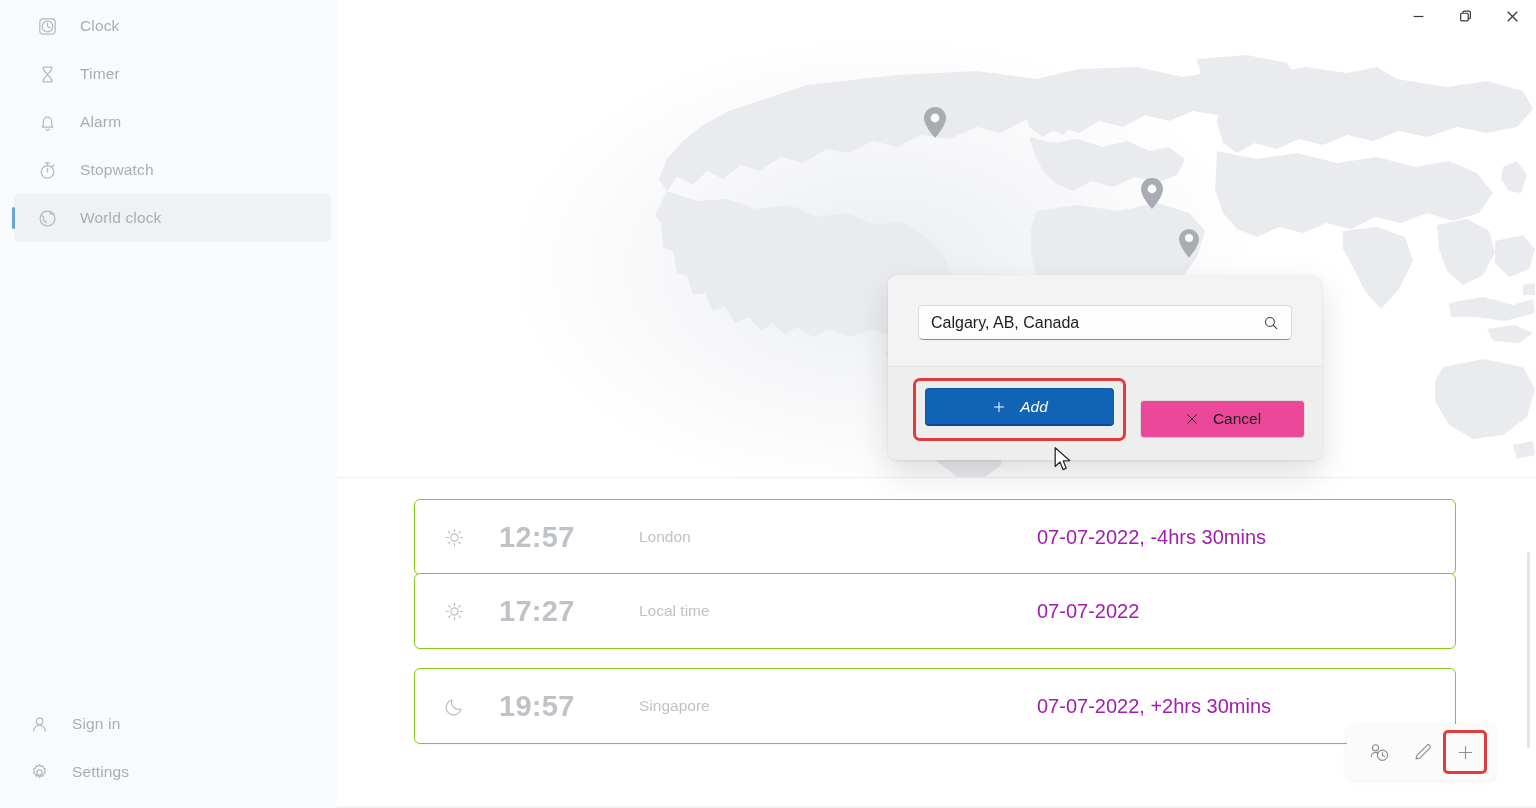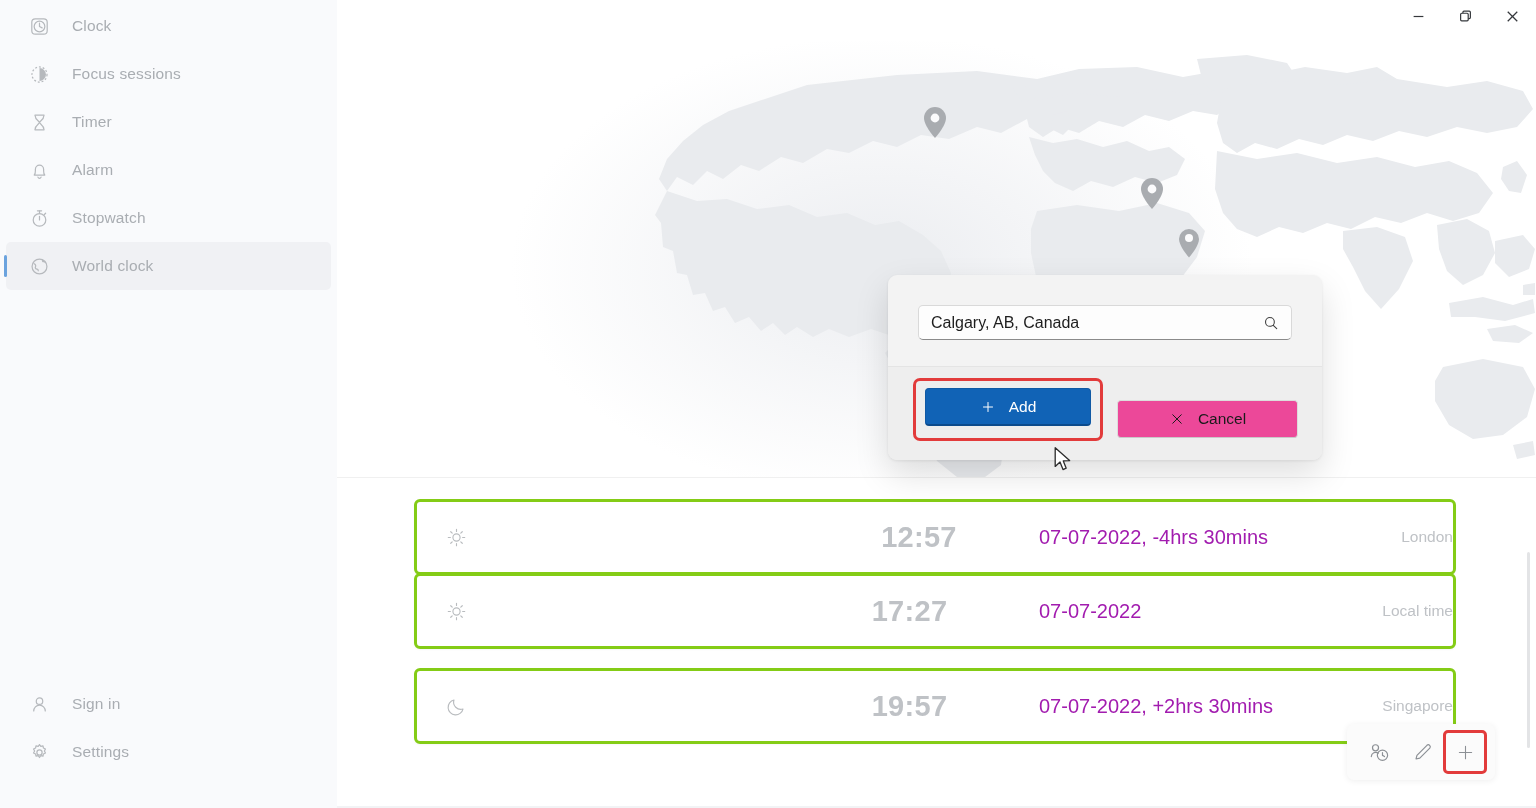--- a/index.html
+++ b/index.html
@@ -21,22 +21,22 @@
   .sidebar {
     width: 337px;
     height: 808px;
     background: #f9fafc;
     flex: 0 0 337px;
     position: relative;
     display: flex;
     flex-direction: column;
     padding-top: 2px;
   }
-  .nav-list { display: flex; flex-direction: column; }
-  .nav-bottom { margin-top: auto; padding-bottom: 32px; }
+  .nav-list { display: flex; flex-direction: column; padding-left: 8px; }
+  .nav-bottom { margin-top: auto; padding-bottom: 12px; }
 
   .nav-item {
     position: relative;
     height: 48px;
     display: flex;
     align-items: center;
     padding-left: 12px;
     border-radius: 5px;
     margin: 0 6px;
     cursor: default;
@@ -124,26 +124,25 @@
     position: absolute;
     top: 479px; left: 0; right: 0; bottom: 0;
     background: #ffffff;
   }
   .clock-row {
     position: absolute;
     left: 77px;
     width: 1042px;
     height: 76px;
     background: #ffffff;
-    border: 3px solid #84cc16;
+    border: 1px solid #84cc16;
     border-radius: 6px;
     box-shadow: 0 1px 2px rgba(0,0,0,0.035);
     display: flex;
     align-items: center;
-    justify-content: space-between;
   }
   .row-icon {
     width: 34px;
     flex: 0 0 34px;
     margin-left: 22px;
     display: flex; align-items: center; justify-content: center;
     color: #b9bcbf;
   }
   .row-time {
     margin-left: 28px;
@@ -278,25 +277,26 @@
     height: 38px;
     border-radius: 4px;
     display: flex;
     align-items: center;
     justify-content: center;
     font-size: 15.5px;
     cursor: default;
     gap: 13px;
   }
   .btn-add {
-    width: 166px;
+    width: 189px;
     background: #1163b6;
     border: 1px solid #1059a4;
     border-bottom: 2px solid #0c4b8c;
     color: #ffffff;
+    font-style: italic;
   }
   .btn-cancel {
     width: 181px;
     background: #ec4899;
     border: 1px solid #dcdcdc;
     border-bottom: 1px solid #c9c9c9;
     color: #1b1b1b;
     margin-left: 17px;
     margin-top: 17px;
   }
@@ -323,29 +323,20 @@
         <span class="nav-icon">
           <svg width="21" height="21" viewBox="0 0 24 24" fill="none" stroke="currentColor" stroke-width="1.4">
             <rect x="3.2" y="3.2" width="17.6" height="17.6" rx="4"></rect>
             <circle cx="12" cy="12" r="6.1"></circle>
             <path d="M12 12 L12 8.2 M12 12 L15 13.6" stroke-linecap="round"></path>
           </svg>
         </span>
         <span class="nav-label">Clock</span>
       </div>
 
-      <div class="nav-item">
-        <span class="nav-icon">
-          <svg width="21" height="21" viewBox="0 0 24 24" fill="none" stroke="currentColor" stroke-width="1.4">
-            <circle cx="12" cy="12" r="8.6" stroke-dasharray="2.2 2.2"></circle>
-            <path d="M12 4.6 A7.4 7.4 0 0 1 12 19.4 Z" fill="currentColor" stroke="none"></path>
-          </svg>
-        </span>
-        <span class="nav-label">Focus sessions</span>
-      </div>
 
       <div class="nav-item">
         <span class="nav-icon">
           <svg width="21" height="21" viewBox="0 0 24 24" fill="none" stroke="currentColor" stroke-width="1.4" stroke-linejoin="round">
             <path d="M6.4 3.6 H17.6 M6.4 20.4 H17.6"></path>
             <path d="M6.9 3.6 C6.9 9 12 10.5 12 12 C12 13.5 6.9 15 6.9 20.4"></path>
             <path d="M17.1 3.6 C17.1 9 12 10.5 12 12 C12 13.5 17.1 15 17.1 20.4"></path>
           </svg>
         </span>
         <span class="nav-label">Timer</span>

